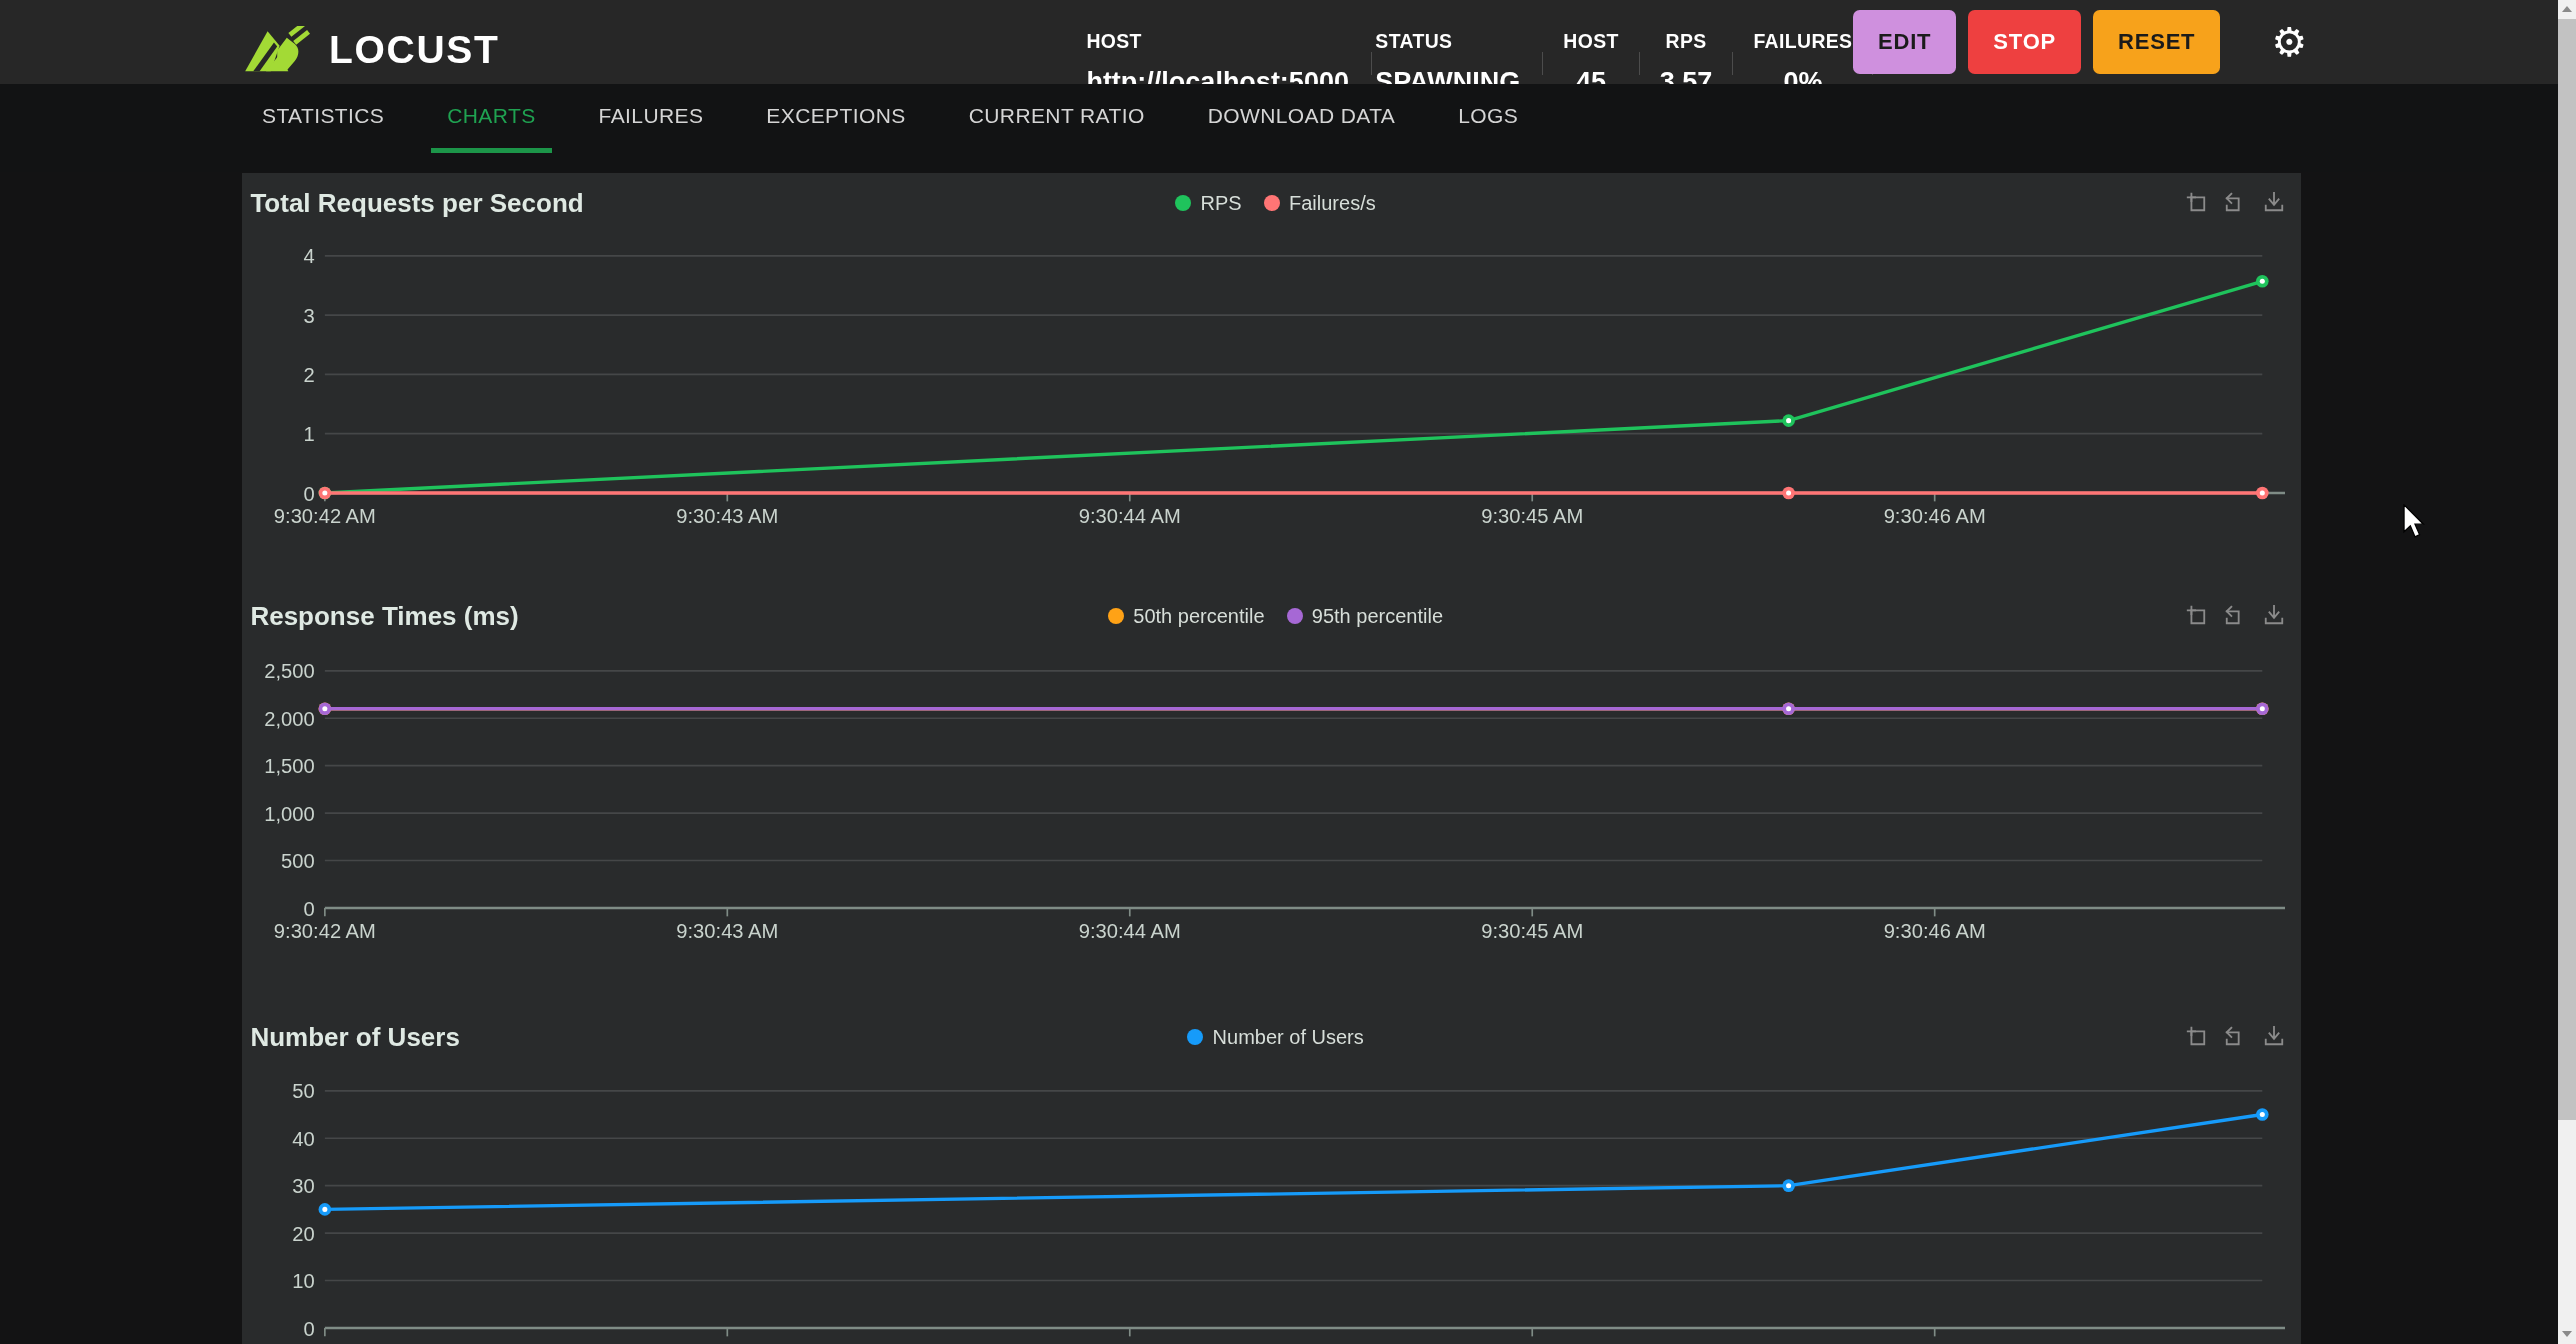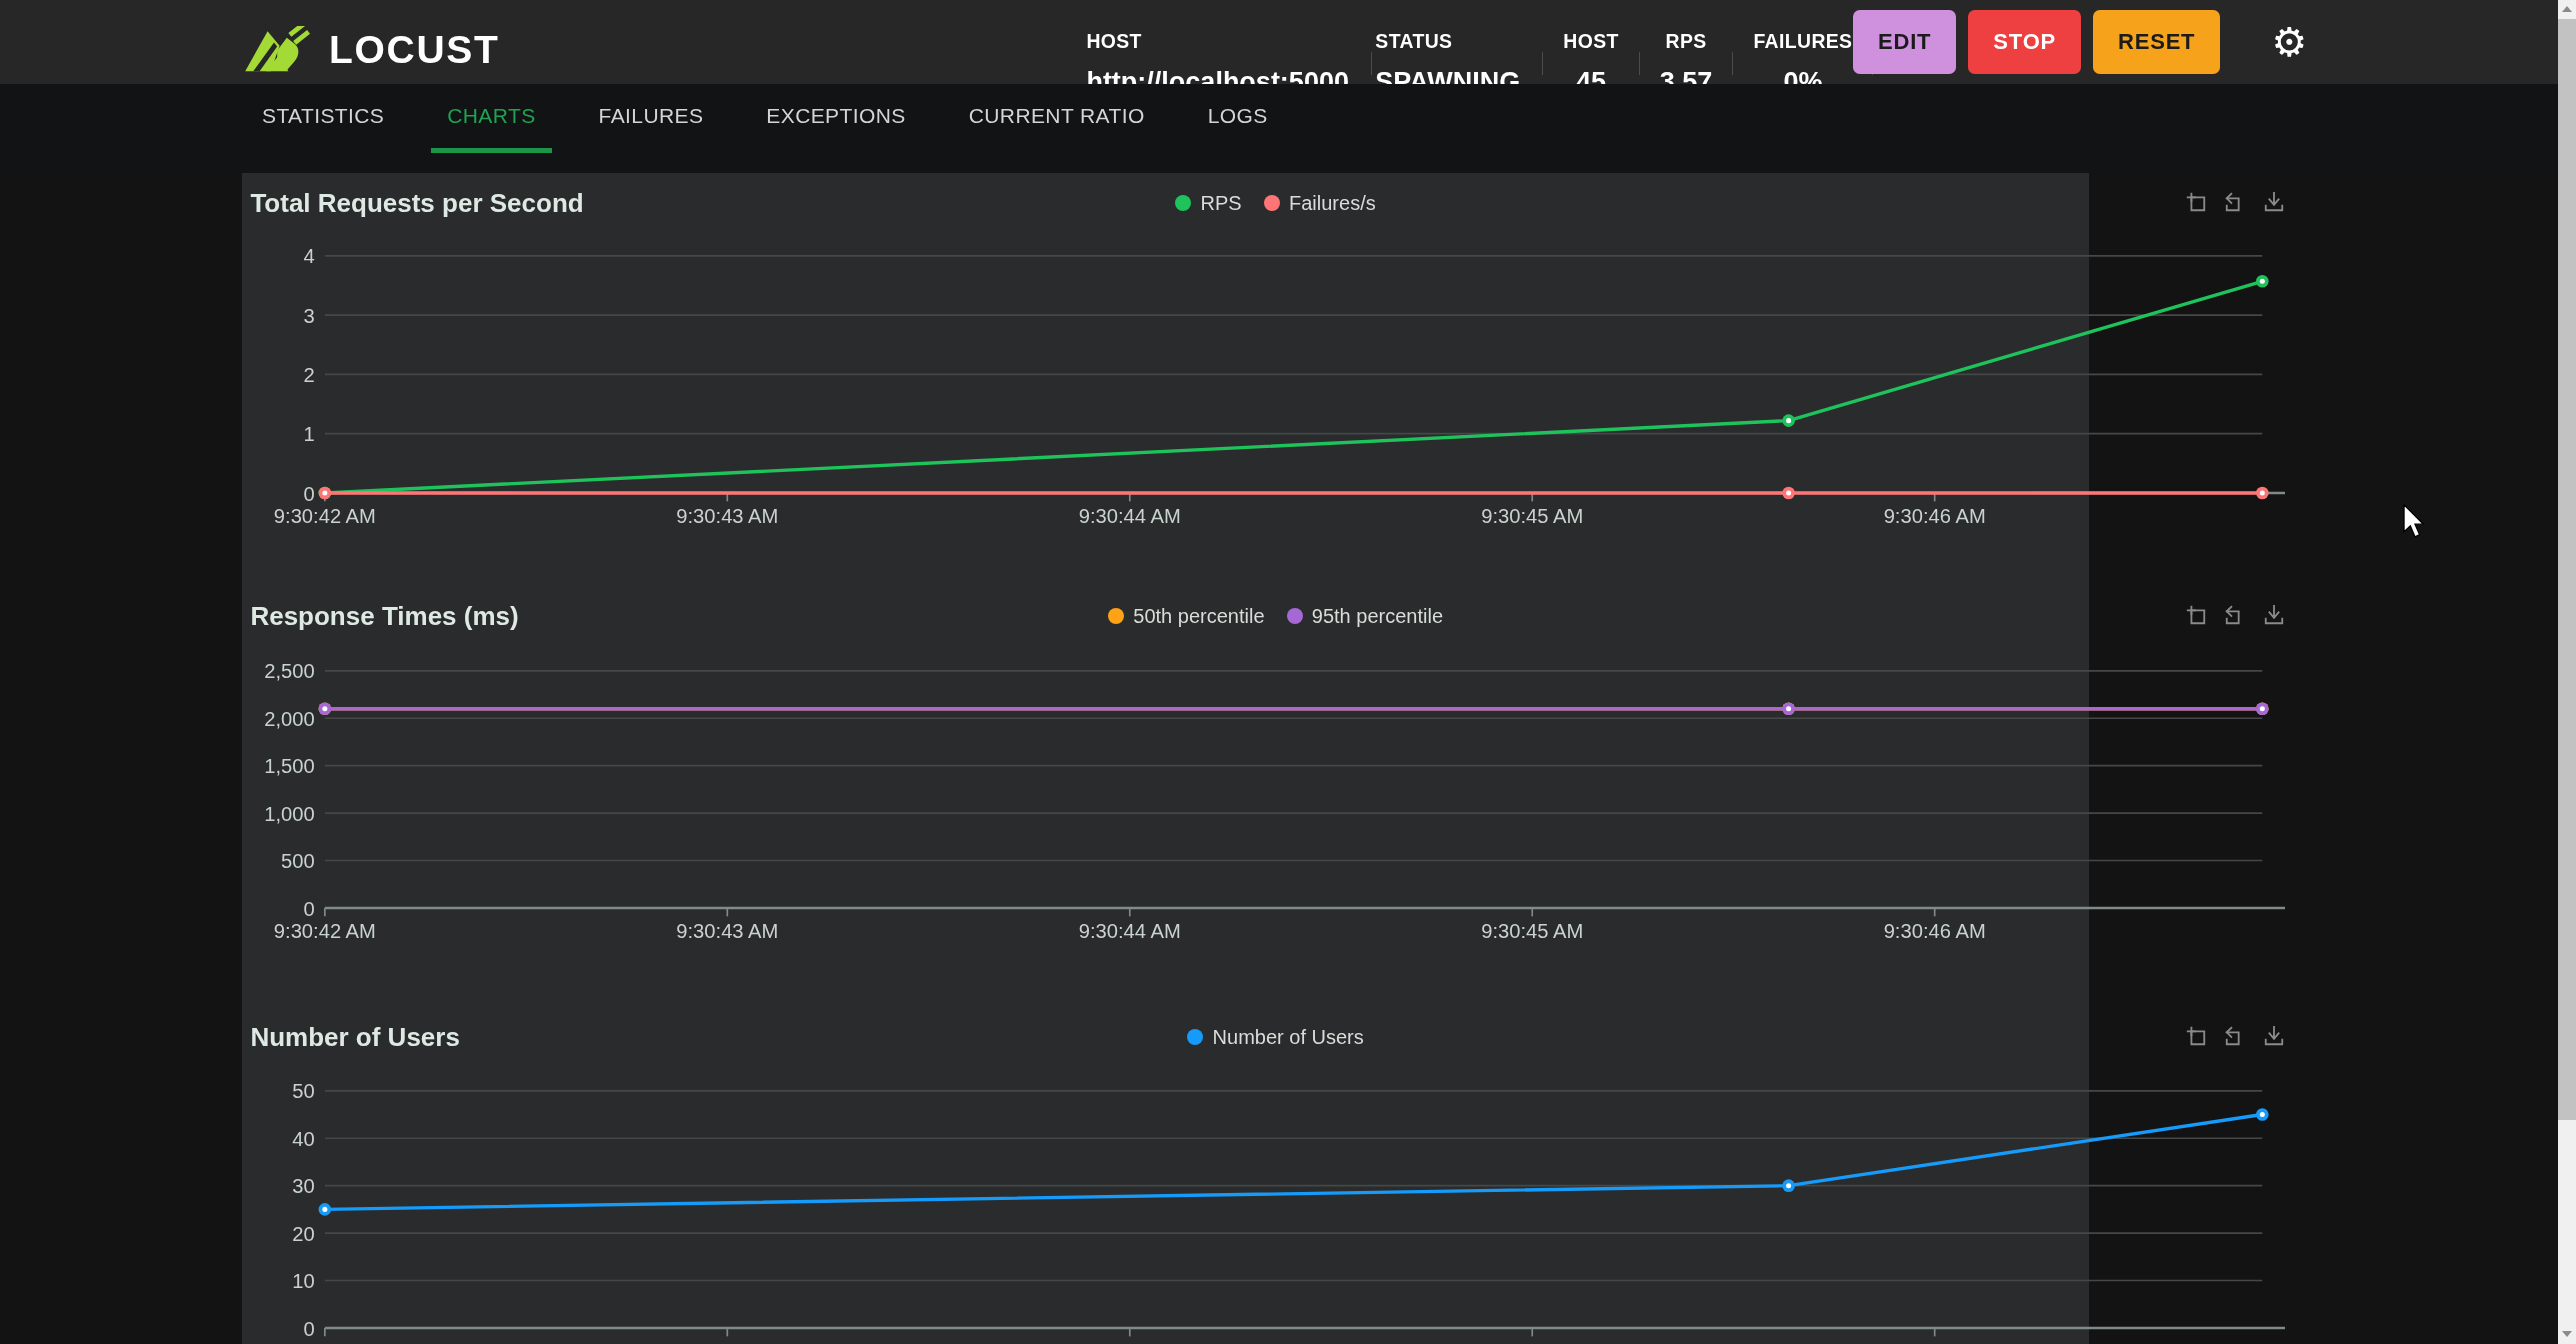--- a/index.html
+++ b/index.html
@@ -22,21 +22,21 @@
   .actions { position:absolute; left:1853px; top:10px; height:64px; display:flex; gap:12px; }
   .btn { height:64px; border:none; border-radius:6.7px; font-family:inherit; font-size:22px; font-weight:bold; letter-spacing:0.8px; padding:0 25px; cursor:pointer; }
   .gear { position:absolute; left:2264px; top:0; height:84px; width:51px; display:flex; align-items:center; justify-content:center;
           font-family:"DejaVu Sans", sans-serif; font-size:40px; color:#ffffff; cursor:pointer; }
   
   .nav { position:absolute; left:0; top:84px; width:2558px; height:88px; background:#121314; }
   .tabs { position:absolute; left:246px; top:0; height:69px; display:flex; gap:31px; }
   .tab { display:flex; align-items:center; padding:0 16px; font-size:21px; letter-spacing:0.4px; color:#d5d5d5; cursor:pointer; border-bottom:5px solid transparent; }
   .tab.active { color:#1fa251; border-bottom-color:#1c9549; }
   
-  .panel { position:absolute; left:242px; top:173px; width:1847px; height:1171px; background:#292b2c; }
+  .panel { position:absolute; left:242px; top:173px; width:2059px; height:1171px; background:#292b2c; }
   .chart-header { position:absolute; left:0; width:2067px; height:40px; display:flex; align-items:center; }
   .chart-title { position:absolute; left:8.4px; font-size:26px; font-weight:bold; color:#dfe9e3; }
   .legend { position:absolute; left:0; width:2067px; display:flex; justify-content:center; align-items:center; gap:22px; pointer-events:none; }
   .legend-item { display:flex; align-items:center; gap:9.3px; pointer-events:auto; cursor:pointer; }
   .legend-dot { width:16px; height:16px; border-radius:50%; }
   .legend-label { font-size:20px; color:#d7ded9; }
   .toolbox { position:absolute; right:23.6px; top:8.4px; display:flex; gap:17px; }
   .toolbox svg { cursor:pointer; }
   .chart-svg { position:absolute; left:0; }
   
@@ -98,20 +98,21 @@
   <div class="gear">⚙</div>
 </div>
 
 <div class="nav">
   <div class="tabs" id="tabs">
       <div class="tab">STATISTICS</div>
       <div class="tab active">CHARTS</div>
       <div class="tab">FAILURES</div>
       <div class="tab">EXCEPTIONS</div>
       <div class="tab">CURRENT RATIO</div>
+      <div class="tab">DOWNLOAD DATA</div>
       <div class="tab">LOGS</div>
     </div>
 </div>
 
 <div class="panel">
 
   <div class="chart-header" style="top:10px">
     <div class="chart-title">Total Requests per Second</div>
     <div class="legend">
         <div class="legend-item">

